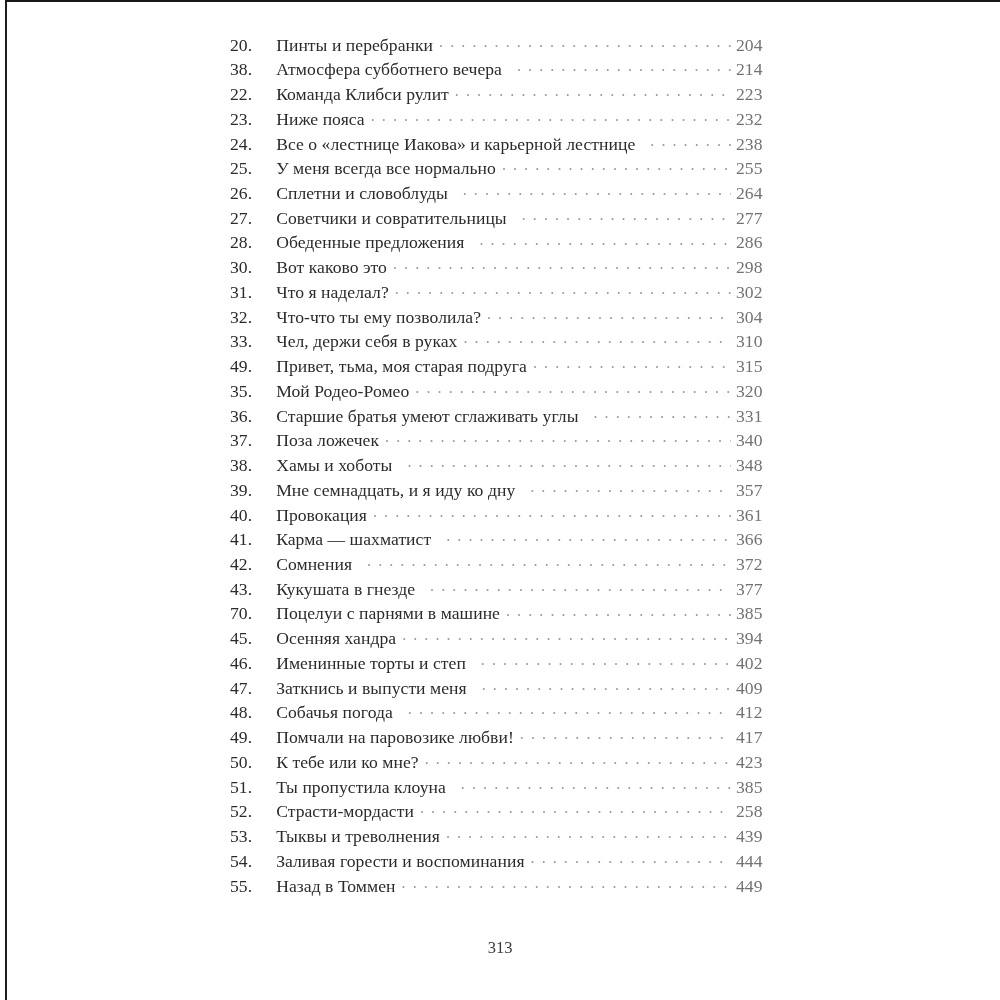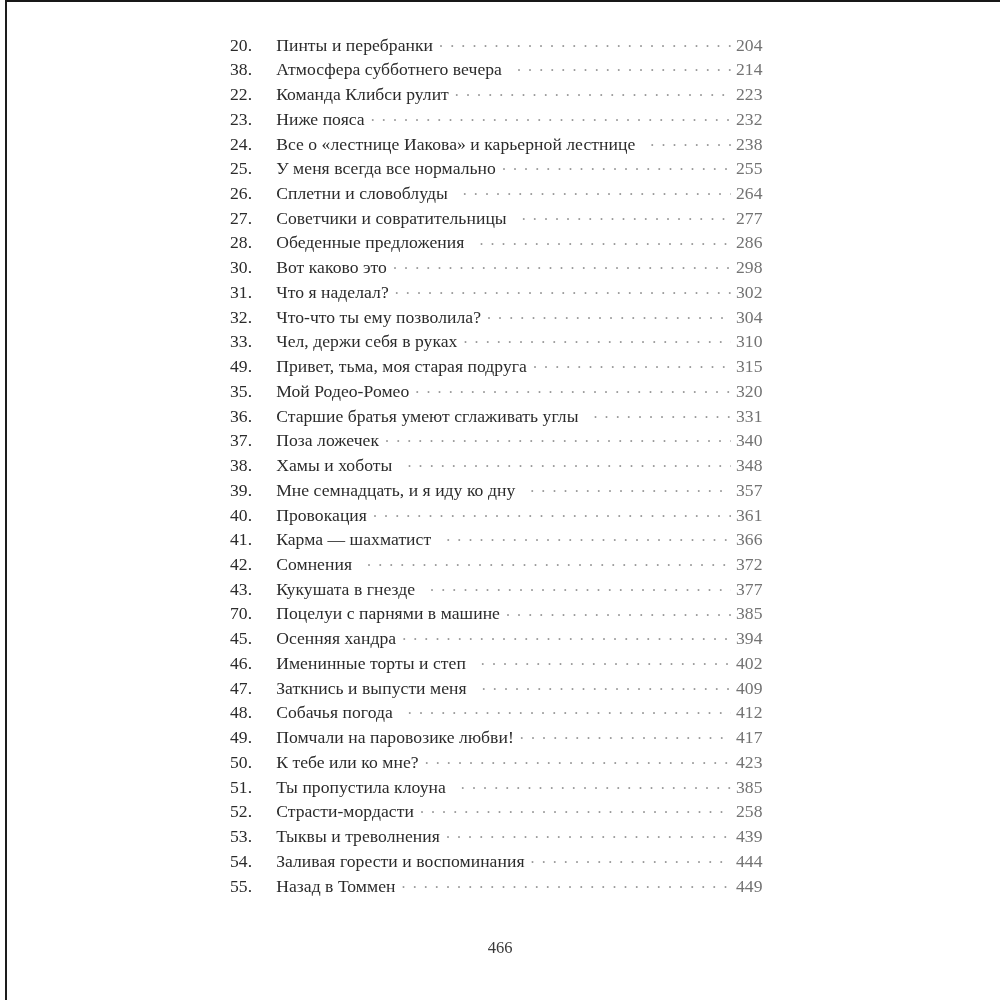--- a/index.html
+++ b/index.html
@@ -321,15 +321,15 @@
         <span class="entry-page">444</span>
       </div>
       <div class="toc-entry">
         <span class="entry-num">55.</span>
         <span class="entry-title">Назад в Томмен</span>
         <span class="leader"></span>
         <span class="entry-page">449</span>
       </div>
     </div>
 
-  <div class="folio">466</div>
+  <div class="folio">313</div>
 
 </div>
 
 </body></html>

